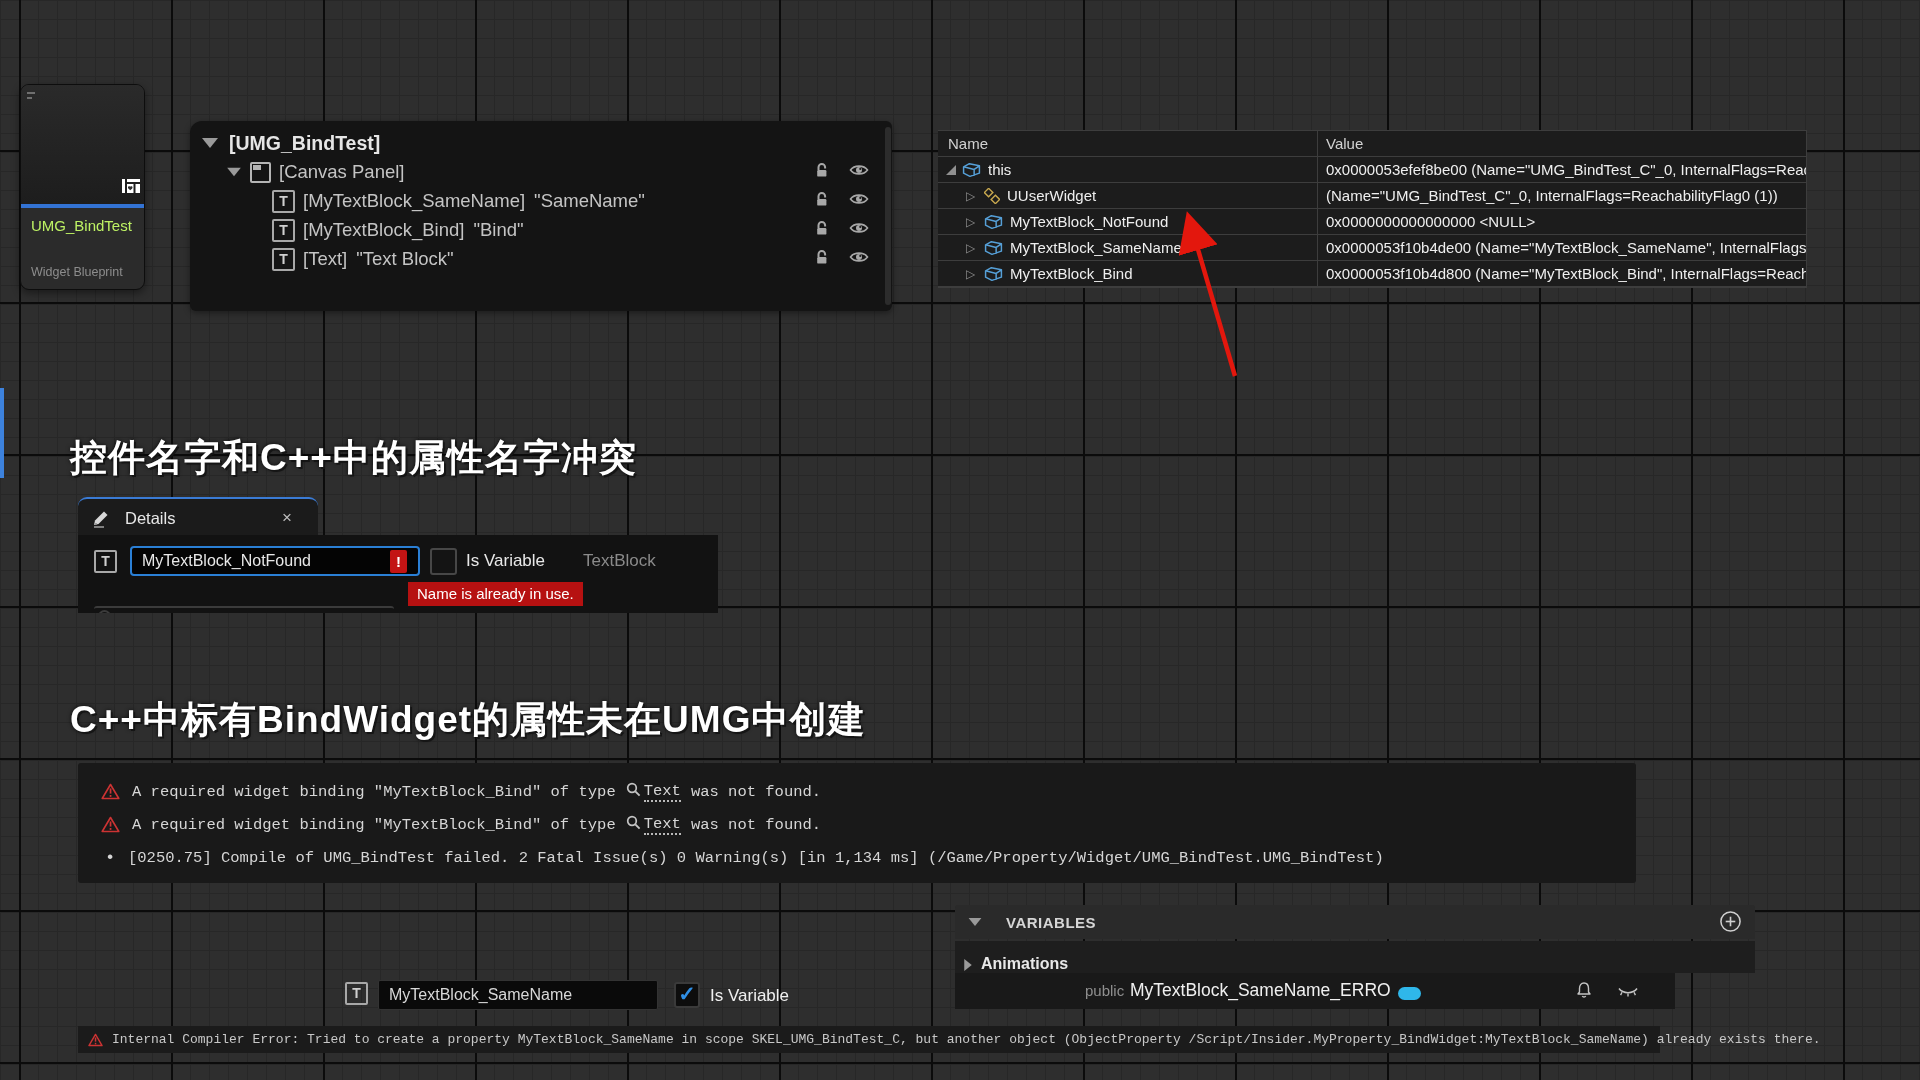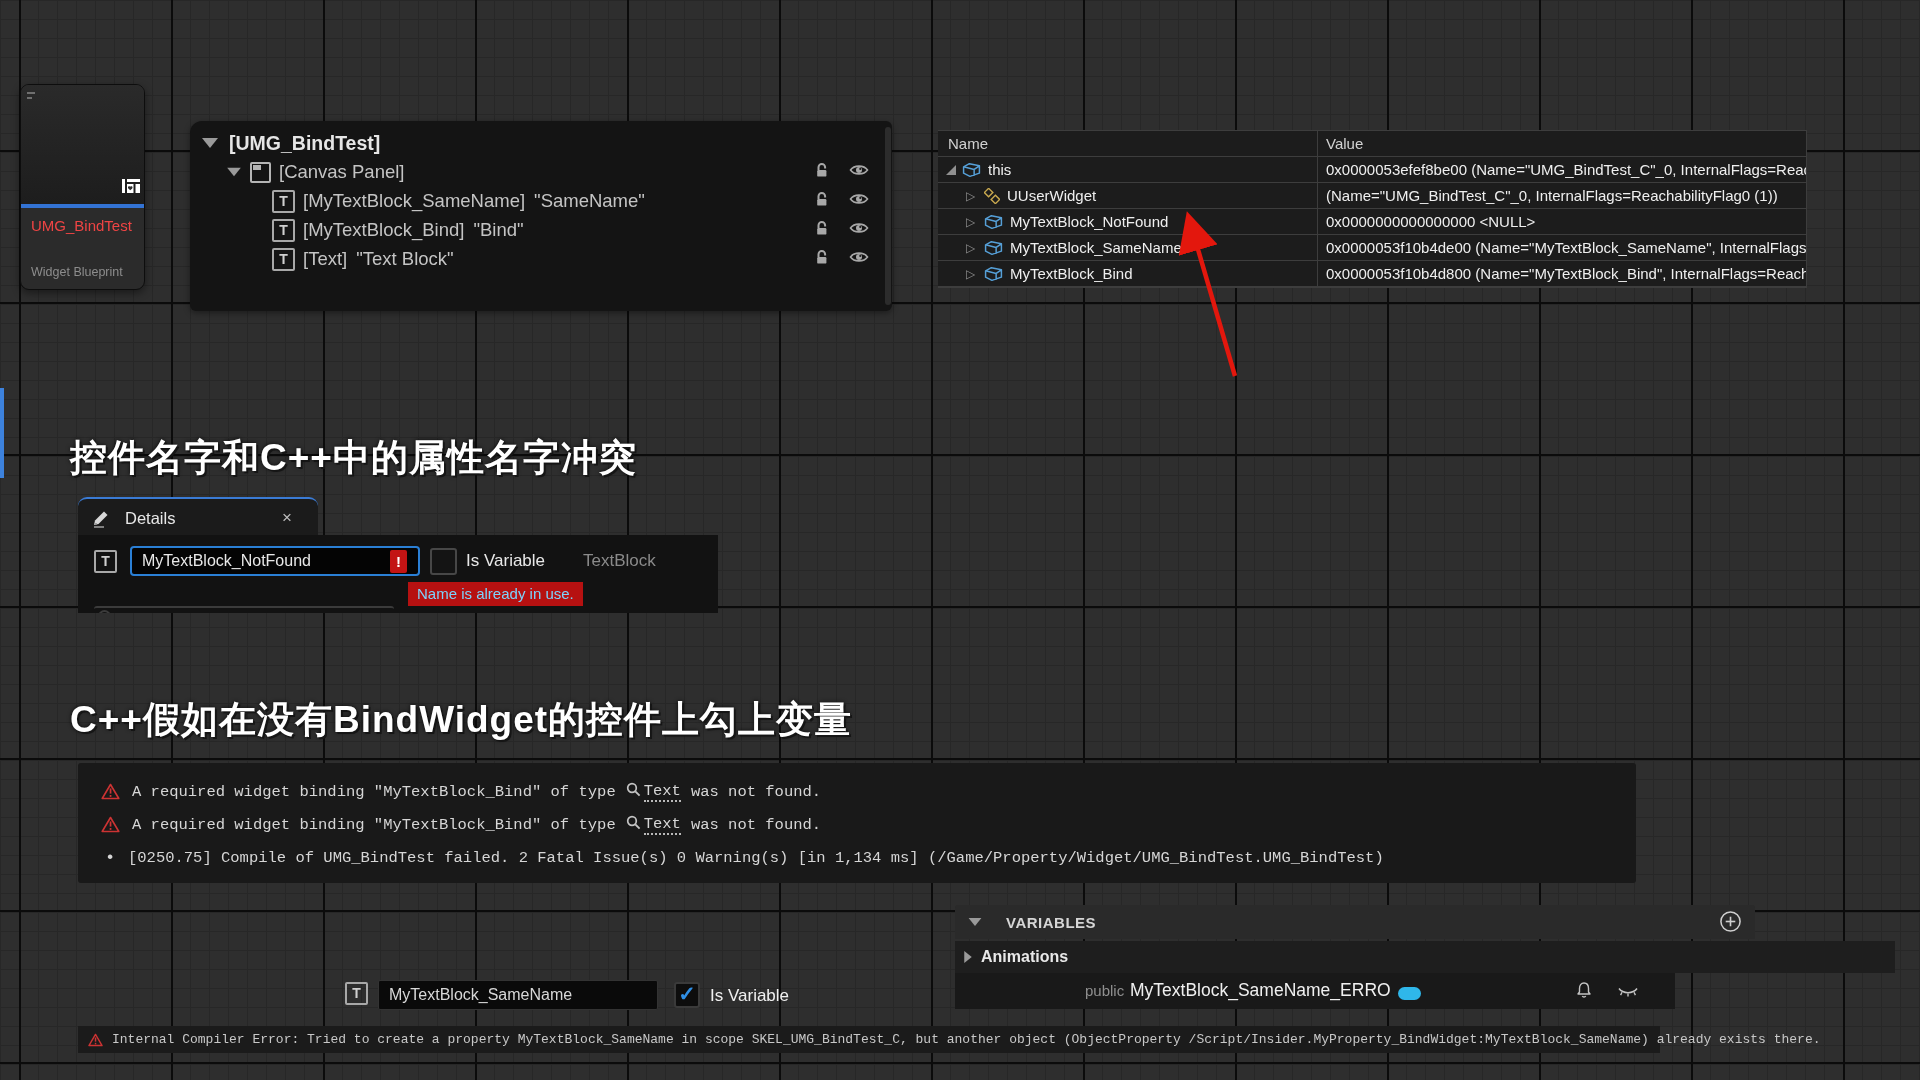--- a/index.html
+++ b/index.html
@@ -19,21 +19,21 @@
 
   
   .asset-card{left:20px;top:84px;width:123px;height:204px;background:#2b2b2b;border-radius:9px;
     border:1px solid #0d0d0d;box-shadow:0 3px 8px rgba(0,0,0,.45);overflow:hidden;}
   .asset-thumb{position:absolute;left:0;top:0;right:0;height:119px;background:linear-gradient(#2a2a2a,#1d1d1d);}
   .thumb-marks{position:absolute;left:6px;top:7px;}
   .thumb-marks i{display:block;width:8px;height:2px;background:#6f6f6f;margin-bottom:3px;}
   .thumb-marks i:last-child{width:5px;}
   .umg-icon{position:absolute;right:4px;bottom:3px;}
   .asset-divider{position:absolute;left:0;top:119px;right:0;height:4px;background:#3373d4;}
-  .asset-title{position:absolute;left:10px;top:132px;font-size:15px;color:#ef4444;}
+  .asset-title{position:absolute;left:10px;top:132px;font-size:15px;color:#bef264;}
   .asset-subtitle{position:absolute;left:10px;bottom:10px;font-size:12.5px;color:#8d8d8d;}
 
   
   .hier{left:190px;top:121px;width:702px;height:190px;background:#141414;border-radius:12px 6px 6px 6px;
     box-shadow:0 2px 6px rgba(0,0,0,.4);}
   .hier-scroll{position:absolute;right:1px;top:6px;bottom:6px;width:6px;background:#2c2c2c;border-radius:3px;}
   .hrow{position:absolute;left:0;height:28px;display:flex;align-items:center;white-space:nowrap;justify-content:space-between;}
   .hrow .lbl{font-size:18.5px;color:#c4c4c4;}
   .hrow .sfx{font-size:18.5px;color:#c4c4c4;margin-left:9px;}
   .hroot .lbl{font-size:19.5px;color:#e6e6e6;font-weight:bold;}
@@ -77,41 +77,41 @@
   .dbody .t-icon{position:absolute;left:16px;top:15px;}
   .name-input{position:absolute;left:52px;top:11px;width:248px;height:26px;background:#040404;
     border:2px solid #2a7fd5;border-radius:4px;color:#e8e8e8;font-size:16px;
     font-family:"Liberation Sans",sans-serif;padding:0 28px 0 10px;outline:none;}
   .err-badge{position:absolute;left:312px;top:15px;width:17px;height:23px;background:#c31414;border-radius:2px;
     color:#ffffff;font-weight:bold;font-size:15px;text-align:center;line-height:23px;}
   .chk{width:23px;height:23px;background:#141414;border:2px solid #474747;border-radius:3px;}
   .dbody .chk{position:absolute;left:352px;top:13px;}
   .dbody .isvar{position:absolute;left:388px;top:16px;font-size:17px;color:#e8e8e8;}
   .dbody .typ{position:absolute;left:505px;top:16px;font-size:17px;color:#8a8a8a;}
-  .err-tip{position:absolute;left:330px;top:47px;background:#b61111;color:#7dd3fc;font-size:15px;
+  .err-tip{position:absolute;left:330px;top:47px;background:#b61111;color:#ffffff;font-size:15px;
     padding:3px 9px 4px 9px;white-space:nowrap;}
   .dpartial{position:absolute;left:16px;bottom:0;width:300px;height:5px;border-top:2px solid #3b3b3b;border-radius:3px 3px 0 0;overflow:hidden;}
   .dpartial i{position:absolute;left:4px;top:2px;width:9px;height:9px;border:2px solid #3b3b3b;border-radius:50%;}
 
   
   .log{left:78px;top:763px;width:1558px;height:120px;background:#191919;border-radius:3px;
     font-family:"Liberation Mono","DejaVu Sans Mono",monospace;}
   .logline{position:absolute;left:0;height:33px;display:flex;align-items:center;white-space:nowrap;}
   .logline .ic{margin-left:22px;display:flex;width:20px;justify-content:center;}
   .logline .m{font-size:15.5px;color:#d6d6d6;margin-left:12px;}
   .loglink{display:inline-flex;align-items:center;margin:0 10px;}
   .loglink .lk{font-size:15.5px;color:#d6d6d6;border-bottom:2px dotted #b9b9b9;margin-left:3px;}
   .bullet{color:#d6d6d6;font-size:17px;margin-left:27px;width:15px;}
 
   
   .vhdr{left:955px;top:905px;width:800px;height:34px;background:#2a2a2a;border-radius:3px 3px 0 0;display:flex;align-items:center;gap:11px;}
   .vhdr .tri-down{transform:scale(.8);margin-left:12px;}
   .vhdr .vtitle{margin-left:12px;font-size:15px;font-weight:bold;color:#d6d6d6;letter-spacing:.5px;}
   .vhdr .plus{position:absolute;right:13px;top:5px;display:flex;}
-  .vgroup{left:955px;top:941px;width:940px;height:32px;background:#1e1e1e;display:flex;align-items:center;}
+  .vgroup{left:955px;top:941px;width:800px;height:32px;background:#1e1e1e;display:flex;align-items:flex-end;}
   .vgroup .tri-right{transform:scale(.75);margin-left:8px;}
   .vgroup .glbl{margin-left:8px;font-size:16px;font-weight:bold;color:#e8e8e8;}
   .vpub{left:955px;top:973px;width:720px;height:36px;background:#191919;}
   .vpub .acc{position:absolute;left:130px;top:9px;font-size:15px;color:#8f8f8f;}
   .vpub .vname{position:absolute;left:175px;top:7px;font-size:17.5px;color:#f0f0f0;}
   .vpub .pill{position:absolute;left:443px;top:14px;width:23px;height:13px;border-radius:7px;background:#2fb7ea;}
   .vpub .bell{position:absolute;left:620px;top:8px;display:flex;}
   .vpub .ceye{position:absolute;left:662px;top:13px;display:flex;}
 
   
@@ -319,21 +319,21 @@
   <svg class="abs arrow-svg" width="130" height="195">
     <defs>
       <marker id="ah" markerWidth="9" markerHeight="9" refX="6.5" refY="4.5" orient="auto">
         <path d="M0 0 L9 4.5 L0 9 Z" fill="#e3170d"></path>
       </marker>
     </defs>
     <line x1="95" y1="178" x2="50" y2="24" stroke="#e3170d" stroke-width="4.5" marker-end="url(#ah)"></line>
   </svg>
 
   <div class="abs heading h1">控件名字和C++中的属性名字冲突</div>
-  <div class="abs heading h2">C++假如在没有BindWidget的控件上勾上变量</div>
+  <div class="abs heading h2">C++中标有BindWidget的属性未在UMG中创建</div>
 
   <div class="abs dtab">
     <span class="pencil">
       <svg viewBox="0 0 20 20" width="20" height="20">
           <path d="M4 12.5 L13 3.5 L16.5 7 L7.5 16 L3 17 Z" fill="#d8d8d8"></path>
           <line x1="3" y1="19" x2="13" y2="19" stroke="#9a9a9a" stroke-width="1.6"></line>
           <line x1="3" y1="15.8" x2="6" y2="15.8" stroke="#9a9a9a" stroke-width="1.4"></line>
         </svg>
     </span>
     <span class="title">Details</span>

